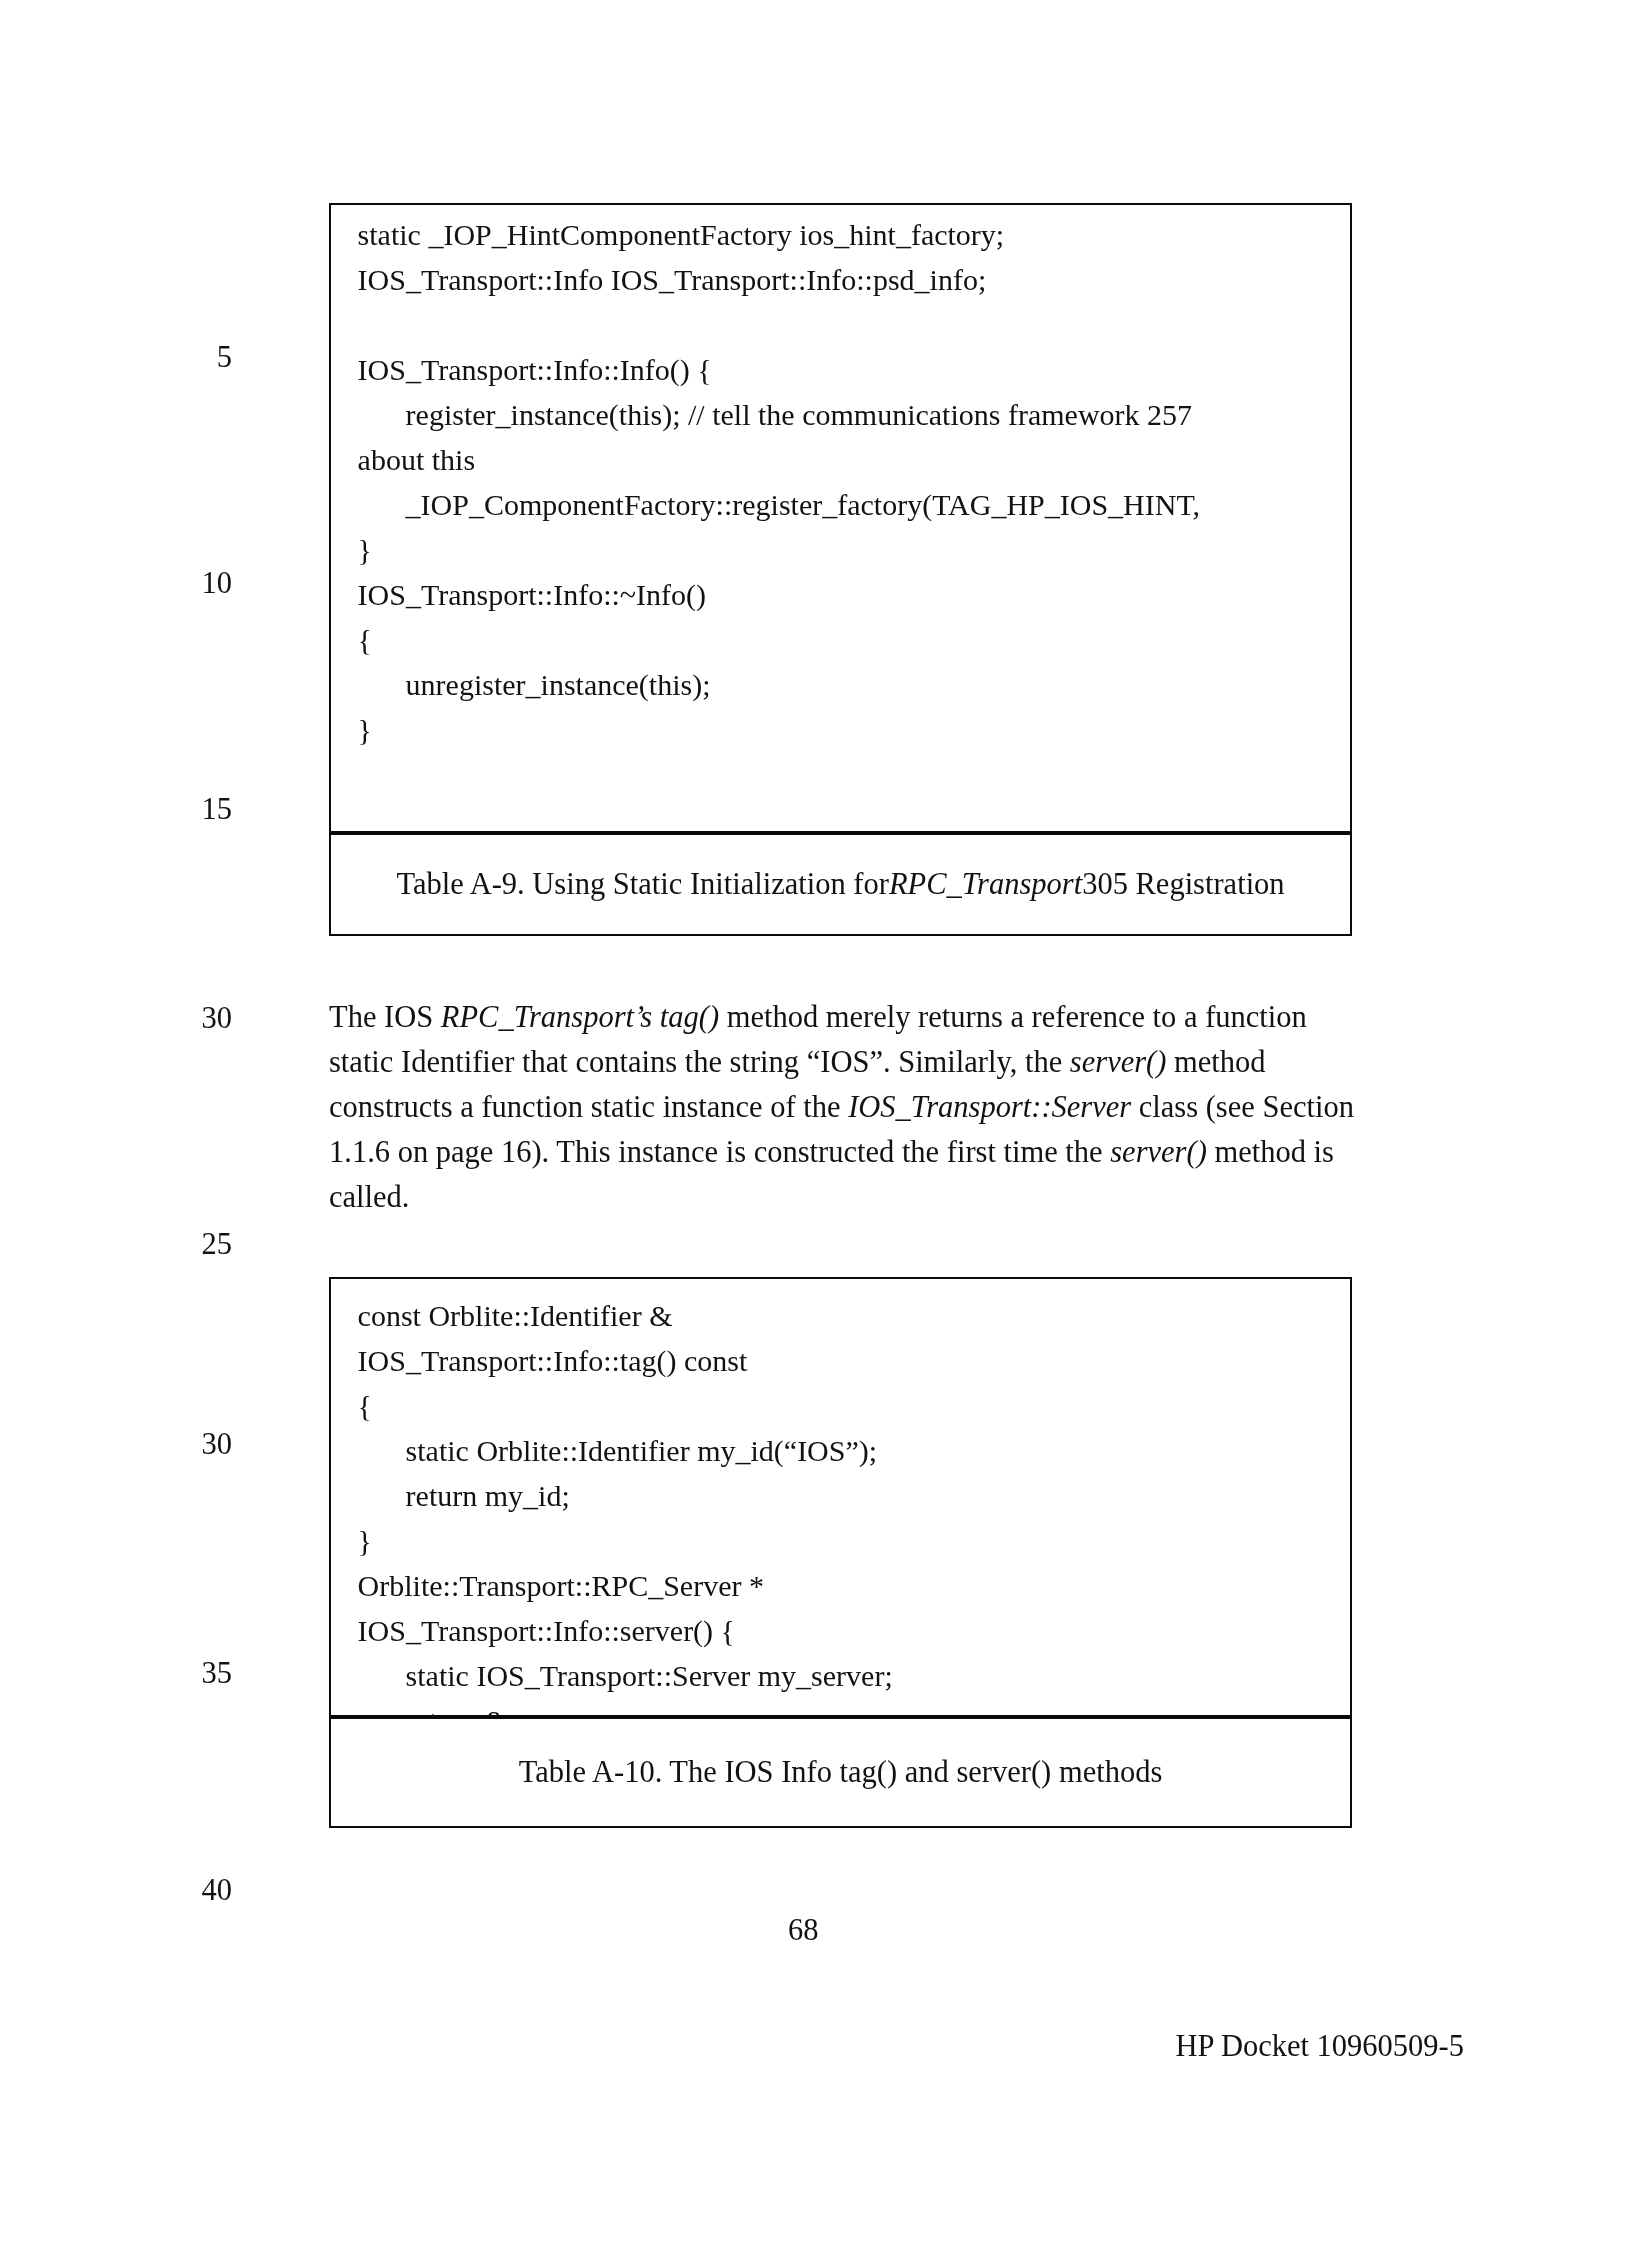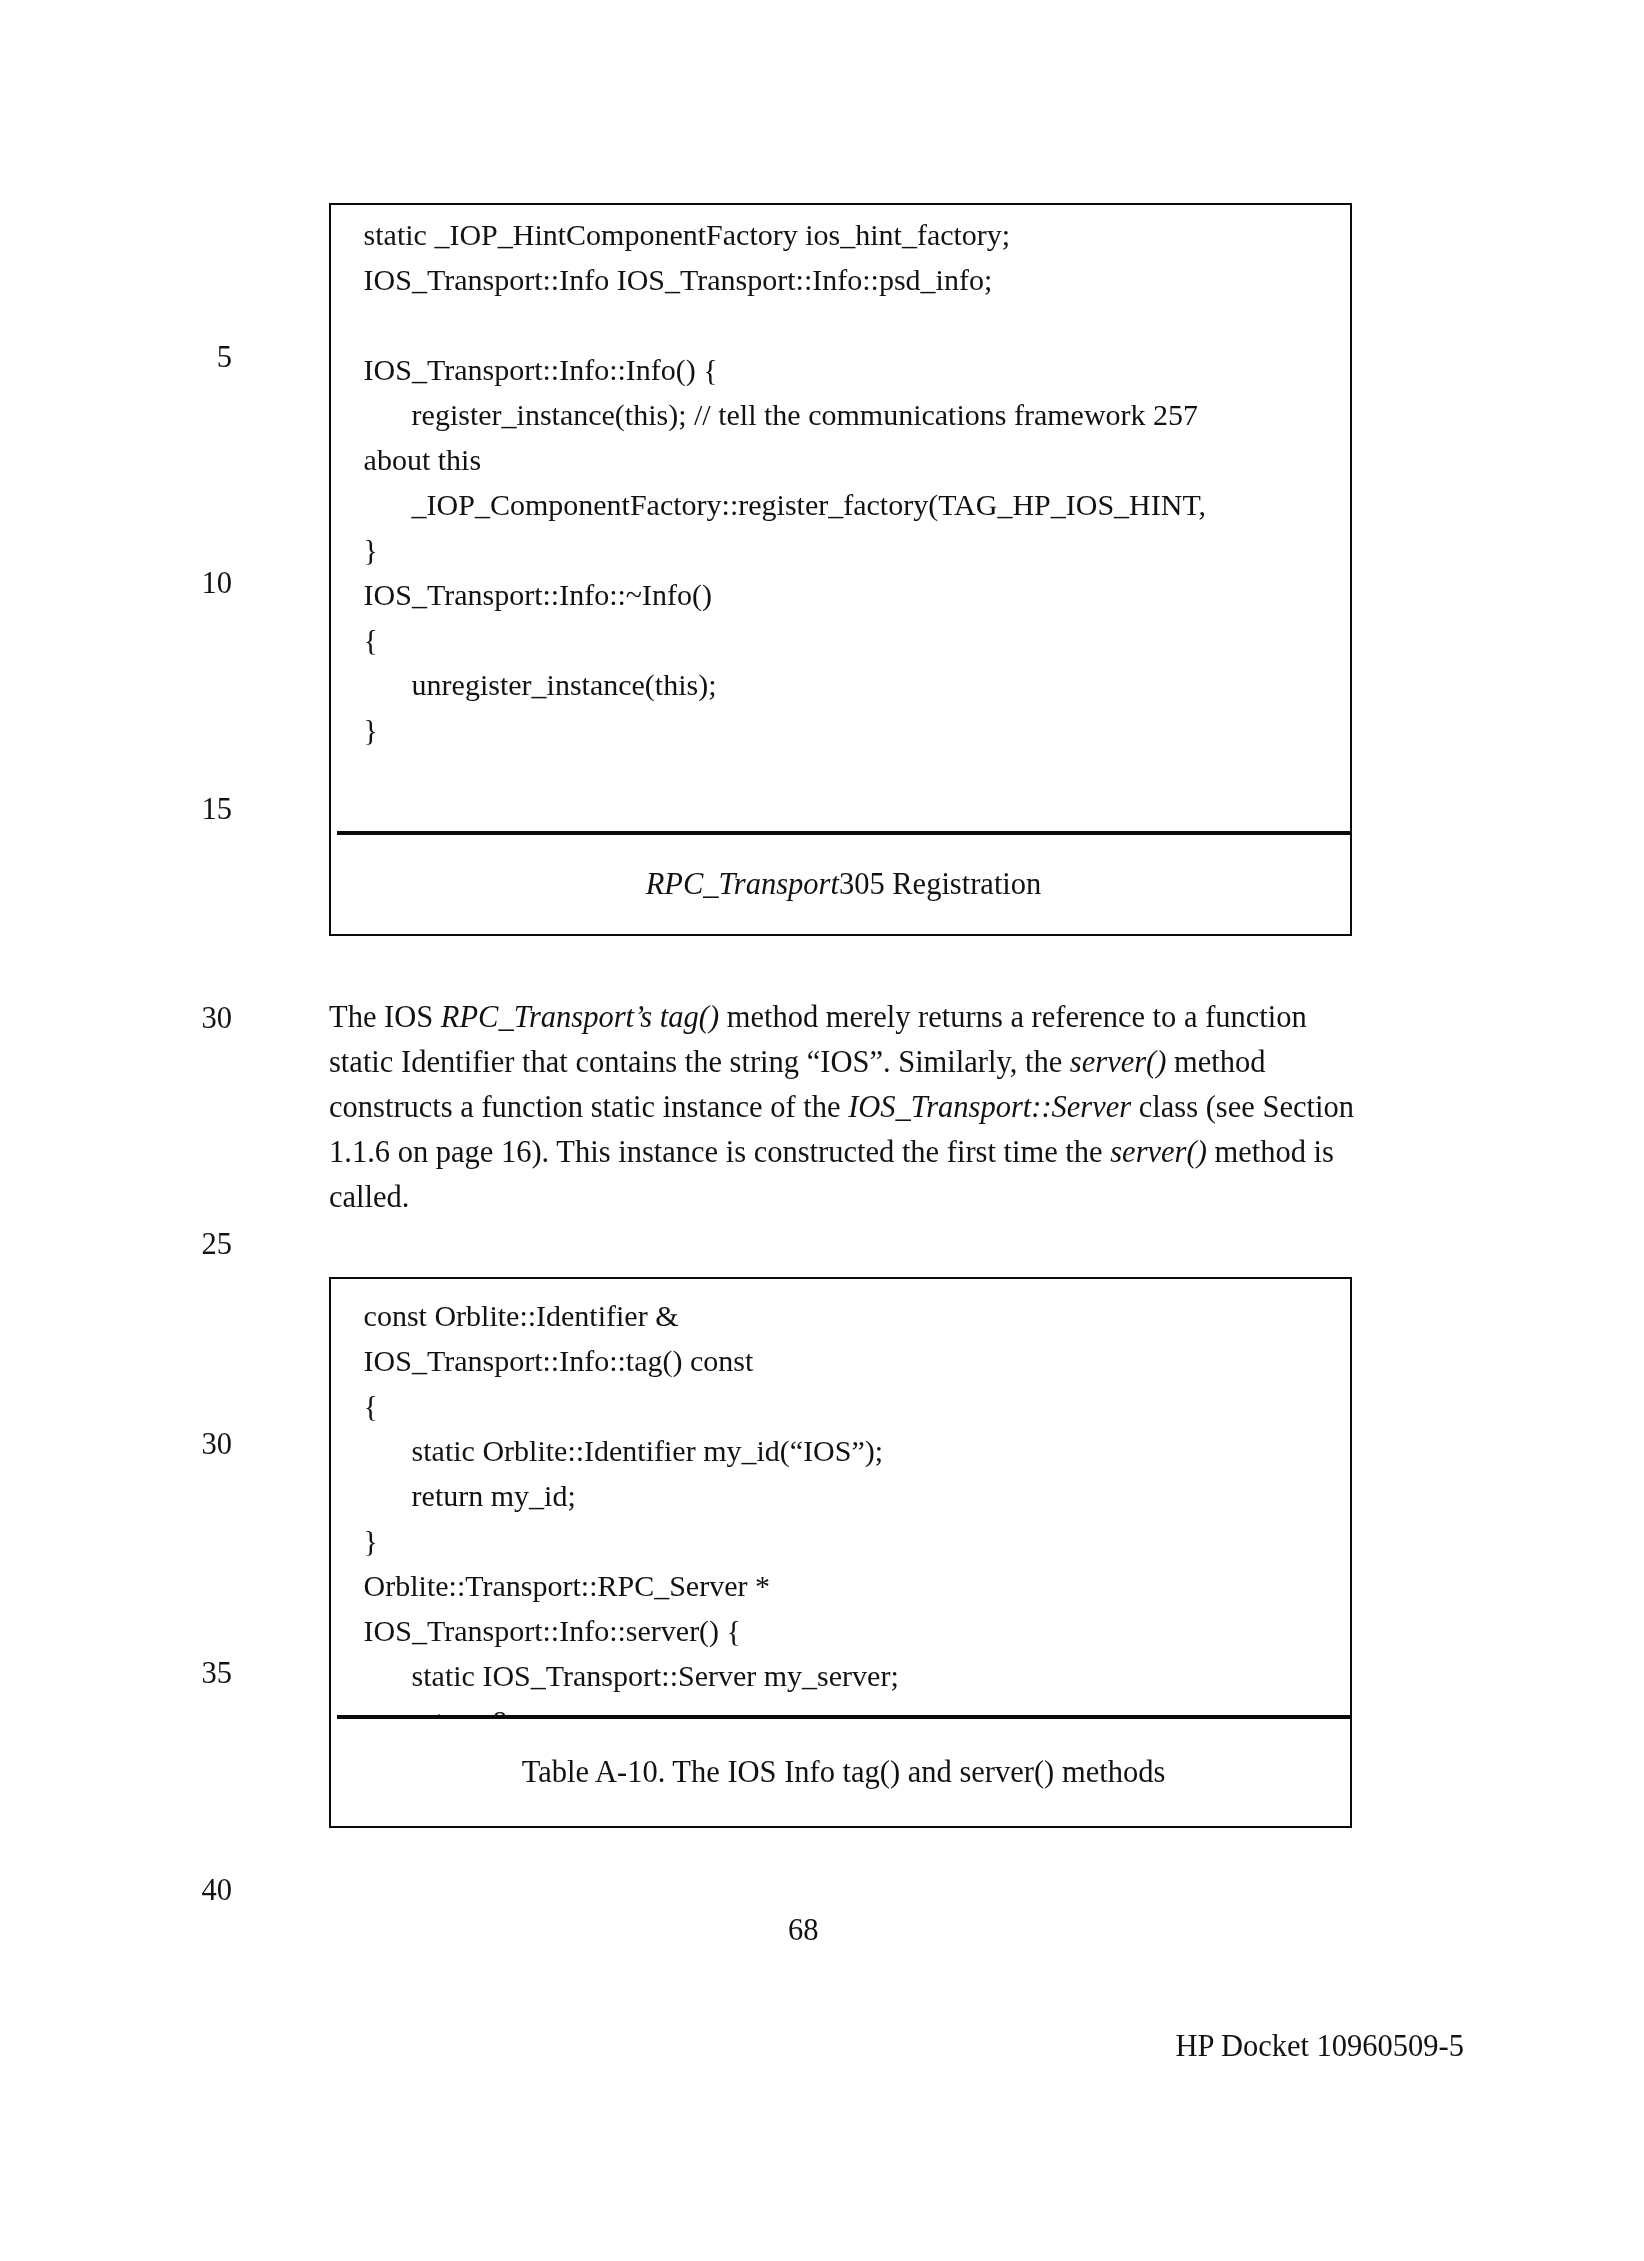--- a/index.html
+++ b/index.html
@@ -25,21 +25,20 @@
     line-height: 45px;
   }
 
   
   .code-table {
     position: absolute;
     left: 329px;
     width: 1023px;
     border: 2.9px solid #0a0a0a;
     background: #ffffff;
-    padding-left: 6px;
   }
   #tableA9  { top: 203px; }
   #tableA10 { top: 1277px; }
 
   .code-area { padding: 7.3px 14.5px 0 26.6px; overflow: hidden; }
   #tableA9  .code-area { height: 626px; }
   #tableA10 .code-area { height: 436px; padding-top: 13.5px; }
 
   .code-line {
     font-size: 30px;
@@ -111,20 +110,21 @@
         <div class="code-line indent-1">register_instance(this); // tell the communications framework 257</div>
         <div class="code-line indent-0">about this</div>
         <div class="code-line indent-1">_IOP_ComponentFactory::register_factory(TAG_HP_IOS_HINT,</div>
         <div class="code-line indent-0">}</div>
         <div class="code-line indent-0">IOS_Transport::Info::~Info()</div>
         <div class="code-line indent-0">{</div>
         <div class="code-line indent-1">unregister_instance(this);</div>
         <div class="code-line indent-0">}</div>
       </div>
     <div class="caption">
+        <span>Table A-9. Using Static Initialization for </span>
         <span class="italic">RPC_Transport</span>
         <span> 305 Registration</span>
       </div>
   </section>
 
   <p class="body-paragraph"><span>The IOS </span><span class="italic">RPC_Transport’s tag()</span><span> method merely returns a reference to a function static Identifier that contains the string “IOS”.  Similarly, the </span><span class="italic">server()</span><span> method constructs a function static instance of the </span><span class="italic">IOS_Transport::Server</span><span> class (see Section 1.1.6 on page 16). This instance is constructed the first time the </span><span class="italic">server()</span><span> method is called.</span></p>
 
   <section class="code-table" id="tableA10">
     <div class="code-area">
         <div class="code-line indent-0">const Orblite::Identifier &amp;</div>

